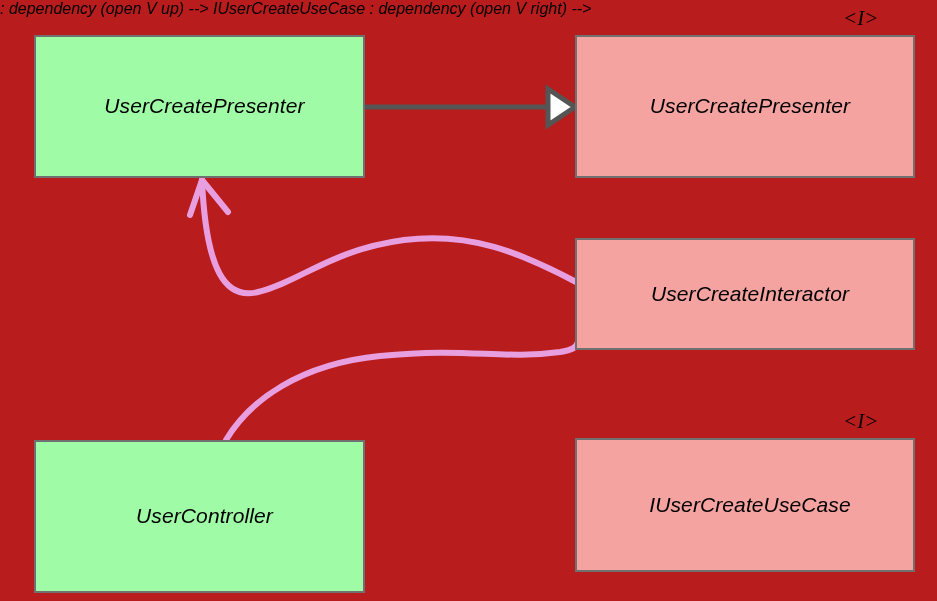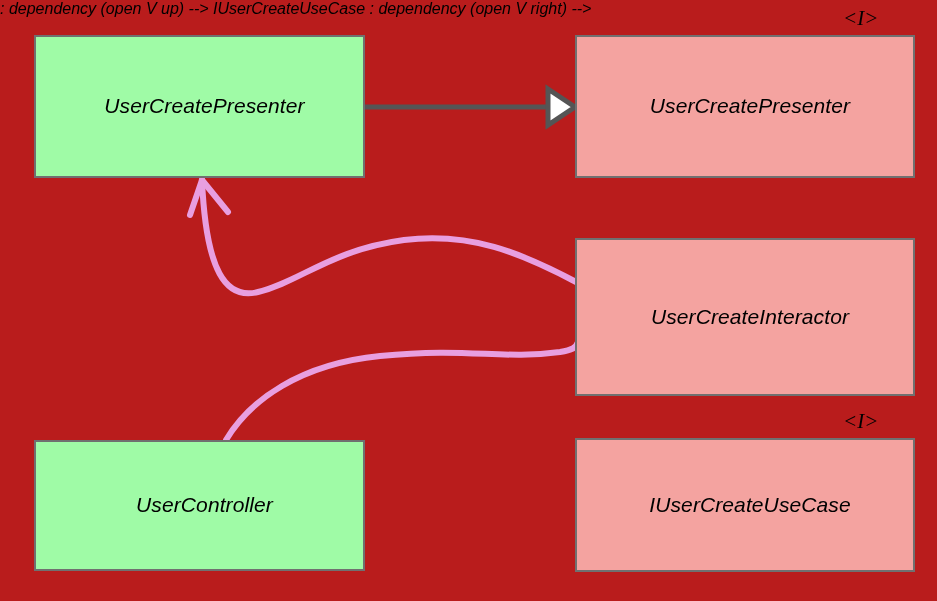--- a/index.html
+++ b/index.html
@@ -111,26 +111,26 @@
     <span class="node-label">UserCreatePresenter</span>
   </div>
 
   
   <div class="node" id="node-1" style="left: 575px; top: 35px; width: 340px; height: 143px; background: rgb(244, 163, 160); border-color: rgb(112, 112, 112);">
     <span class="node-label">UserCreatePresenter</span>
   </div>
   <span class="stereotype" id="stereotype-1" style="left: 843px; top: 6px;">&lt;I&gt;</span>
 
   
-  <div class="node" id="node-2" style="left: 575px; top: 238px; width: 340px; height: 158px; background: rgb(244, 163, 160); border-color: rgb(112, 112, 112);">
+  <div class="node" id="node-2" style="left: 575px; top: 238px; width: 340px; height: 112px; background: rgb(244, 163, 160); border-color: rgb(112, 112, 112);">
     <span class="node-label">UserCreateInteractor</span>
   </div>
 
   
-  <div class="node" id="node-3" style="left: 34px; top: 440px; width: 331px; height: 131px; background: rgb(159, 251, 166); border-color: rgb(112, 112, 112);">
+  <div class="node" id="node-3" style="left: 34px; top: 440px; width: 331px; height: 153px; background: rgb(159, 251, 166); border-color: rgb(112, 112, 112);">
     <span class="node-label">UserController</span>
   </div>
 
   
   <div class="node" id="node-4" style="left: 575px; top: 438px; width: 340px; height: 134px; background: rgb(244, 163, 160); border-color: rgb(112, 112, 112);">
     <span class="node-label">IUserCreateUseCase</span>
   </div>
   <span class="stereotype" id="stereotype-4" style="left: 843px; top: 409px;">&lt;I&gt;</span>
 
   

